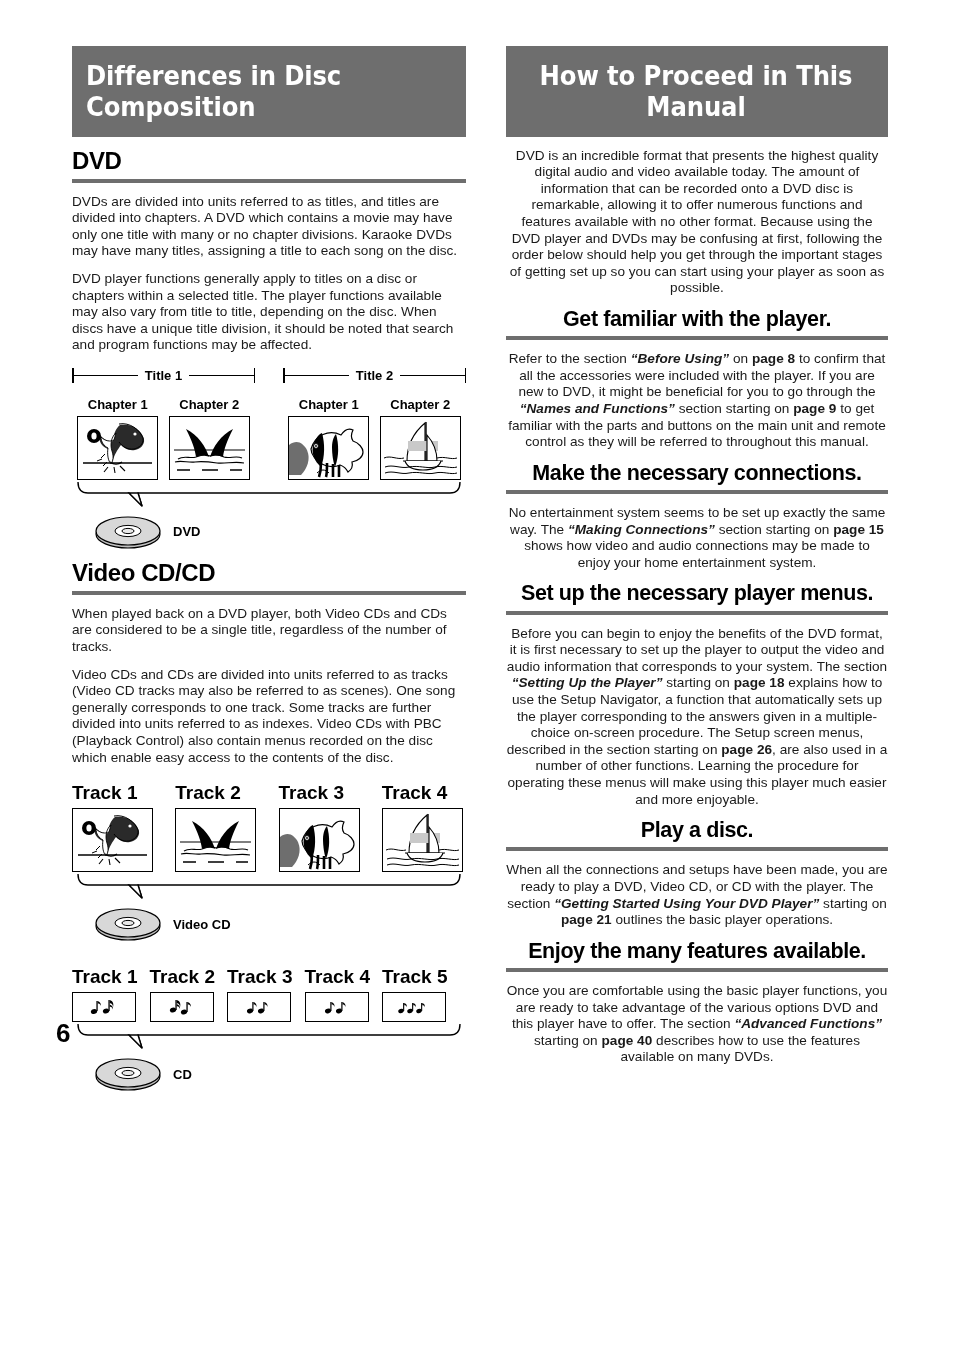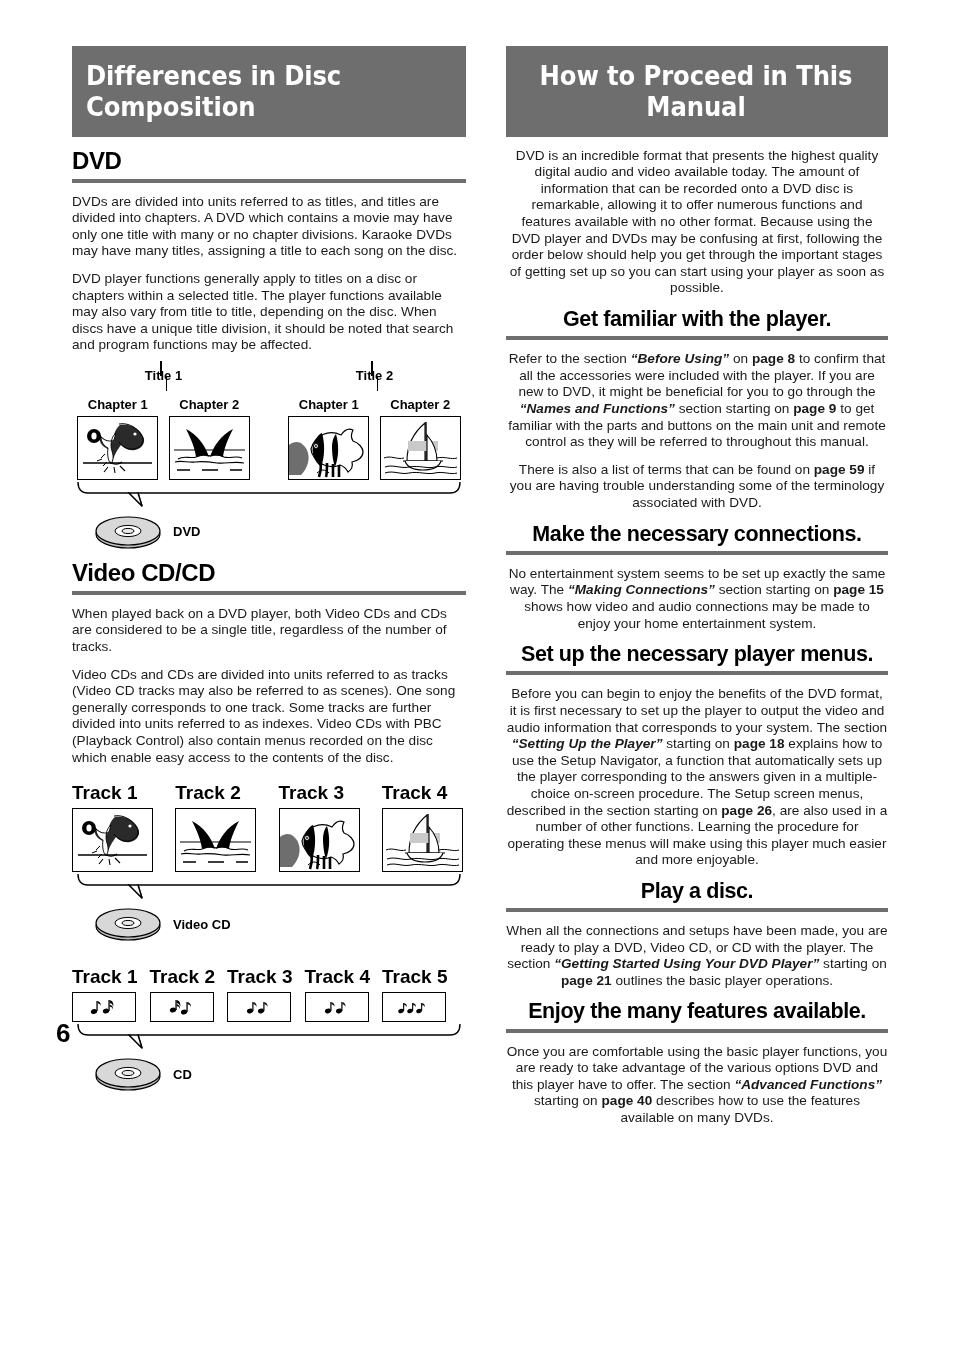--- a/index.html
+++ b/index.html
@@ -43,21 +43,21 @@
   .bd{font-weight:bold;}
 
   
   .diagram{position:relative;margin-top:14px;}
 
   .titlerow{display:flex;height:20px;align-items:flex-start;}
   .titlegroup{position:relative;flex:1;}
   .titlegroup + .titlegroup{margin-left:28px;}
   .titlebar{
     position:relative;height:16px;
-    display:flex;align-items:center;justify-content:center;flex-direction:column;
+    display:flex;align-items:center;justify-content:center;
   }
   .titlebar .lead,.titlebar .trail{
     flex:1;height:1px;background:#000;position:relative;
   }
   .titlebar .lead{margin-right:7px;}
   .titlebar .trail{margin-left:7px;}
   .titlebar .lead::before{
     content:"";position:absolute;left:0;top:-7px;width:1.5px;height:15px;background:#000;
   }
   .titlebar .trail::after{
@@ -432,21 +432,20 @@
 
   <div class="col-right">
     <div class="banner two-line">How to Proceed in This Manual</div>
 
     <p class="body" style="margin-top:11px;">DVD is an incredible format that presents the highest quality digital audio and video available today. The amount of information that can be recorded onto a DVD disc is remarkable, allowing it to offer numerous functions and features available with no other format. Because using the DVD player and DVDs may be confusing at first, following the order below should help you get through the important stages of getting set up so you can start using your player as soon as possible.</p>
 
     <div id="steps-container">
         <h2 class="sec small">Get familiar with the player.</h2>
         <div class="rule"></div>
         <p class="body"><span>Refer to the section  </span><span class="it">“Before Using”</span><span> on </span><span class="bd">page 8</span><span> to confirm that all the accessories were included with the player. If you are new to DVD, it might be beneficial for you to go through the </span><span class="it">“Names and Functions”</span><span> section starting on </span><span class="bd">page 9</span><span> to get familiar with the parts and buttons on the main unit and remote control as they will be referred to throughout this manual.</span></p>
-        <p class="body"><span>There is also a list of terms that can be found on </span><span class="bd">page 59</span><span> if you are having trouble understanding some of the terminology associated with DVD.</span></p>
         <h2 class="sec small">Make the necessary connections.</h2>
         <div class="rule"></div>
         <p class="body"><span>No entertainment system seems to be set up exactly the same way. The </span><span class="it">“Making Connections”</span><span> section starting on </span><span class="bd">page 15</span><span> shows how video and audio connections may be made to enjoy your home entertainment system.</span></p>
         <h2 class="sec small">Set up the necessary player menus.</h2>
         <div class="rule"></div>
         <p class="body"><span>Before you can begin to enjoy the benefits of the DVD format, it is first necessary to set up the player to output the video and audio information that corresponds to your system. The section </span><span class="it">“Setting Up the Player”</span><span> starting on </span><span class="bd">page 18</span><span> explains how to use the Setup Navigator, a function that automatically sets up the player corresponding to the answers given in a multiple-choice on-screen procedure. The Setup screen menus, described in the section starting on </span><span class="bd">page 26</span><span>, are also used in a number of other functions. Learning the procedure for operating these menus will make using this player much easier and more enjoyable.</span></p>
         <h2 class="sec small">Play a disc.</h2>
         <div class="rule"></div>
         <p class="body"><span>When all the connections and setups have been made, you are ready to play a DVD, Video CD, or CD with the player. The section  </span><span class="it">“Getting Started Using Your DVD Player”</span><span> starting on </span><span class="bd">page 21</span><span> outlines the basic player operations.</span></p>
         <h2 class="sec small">Enjoy the many features available.</h2>

